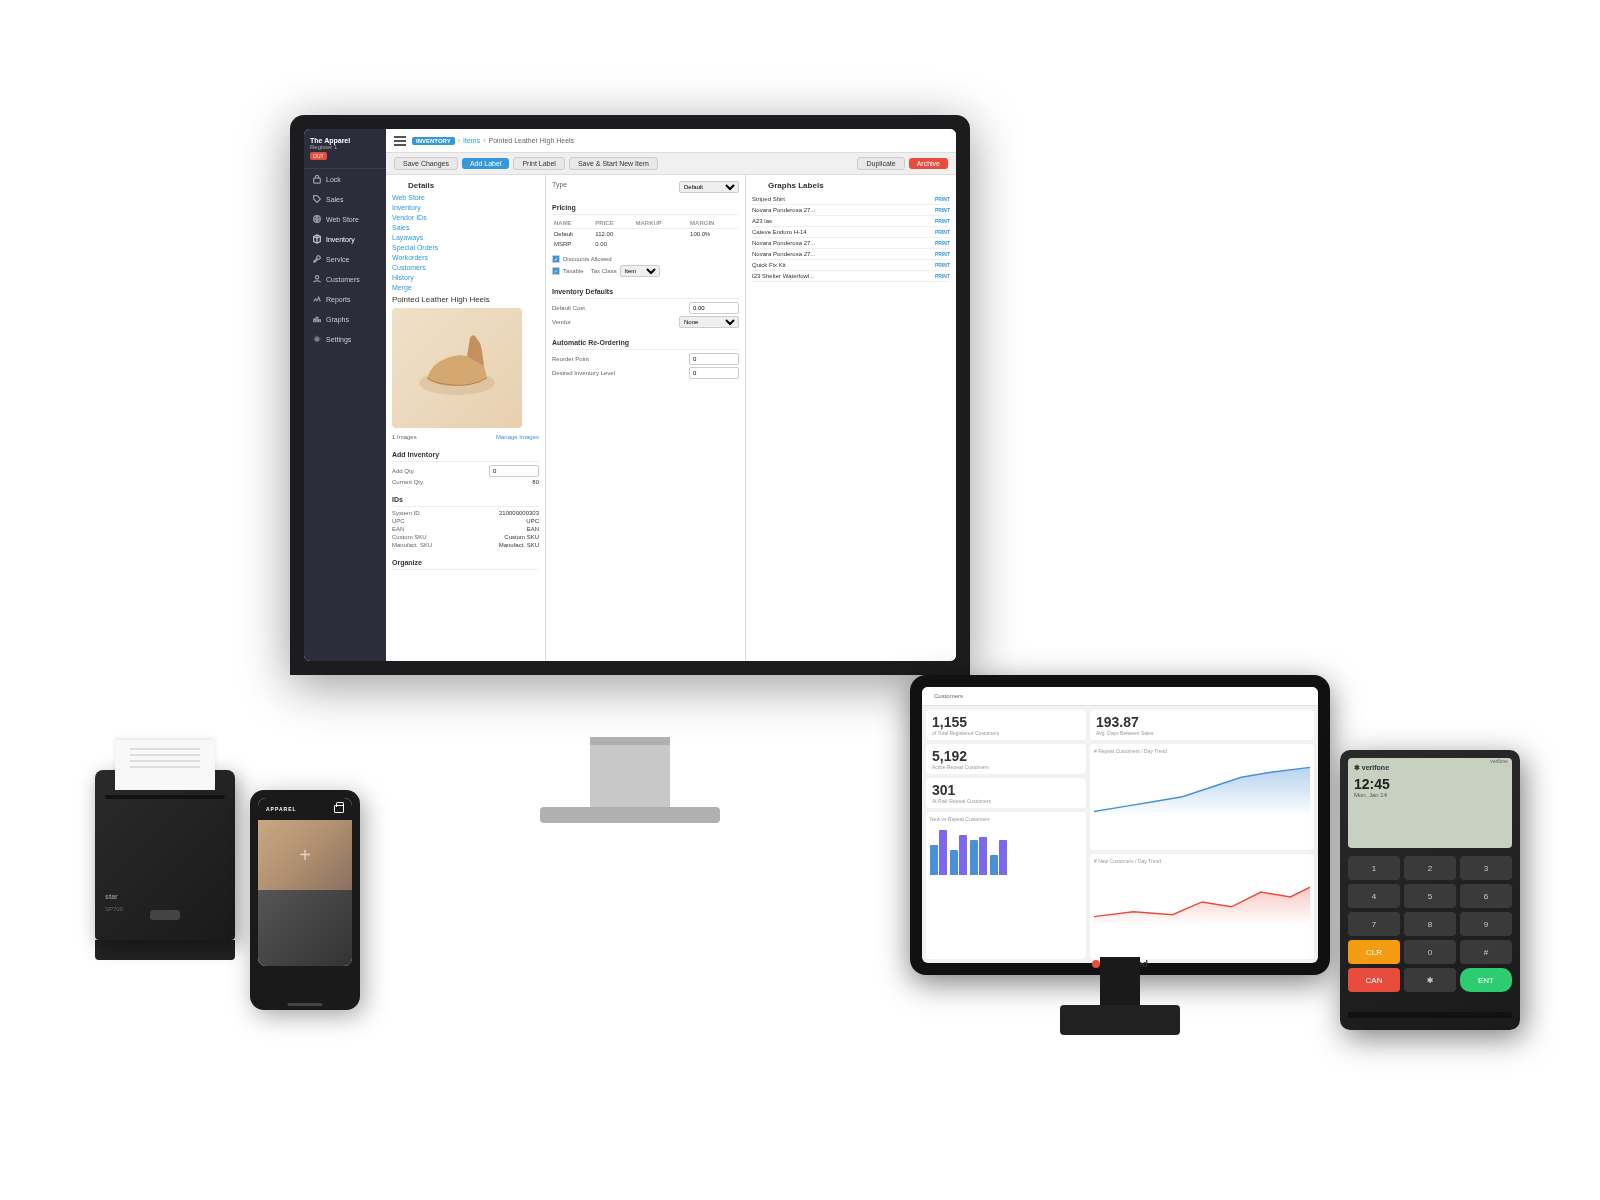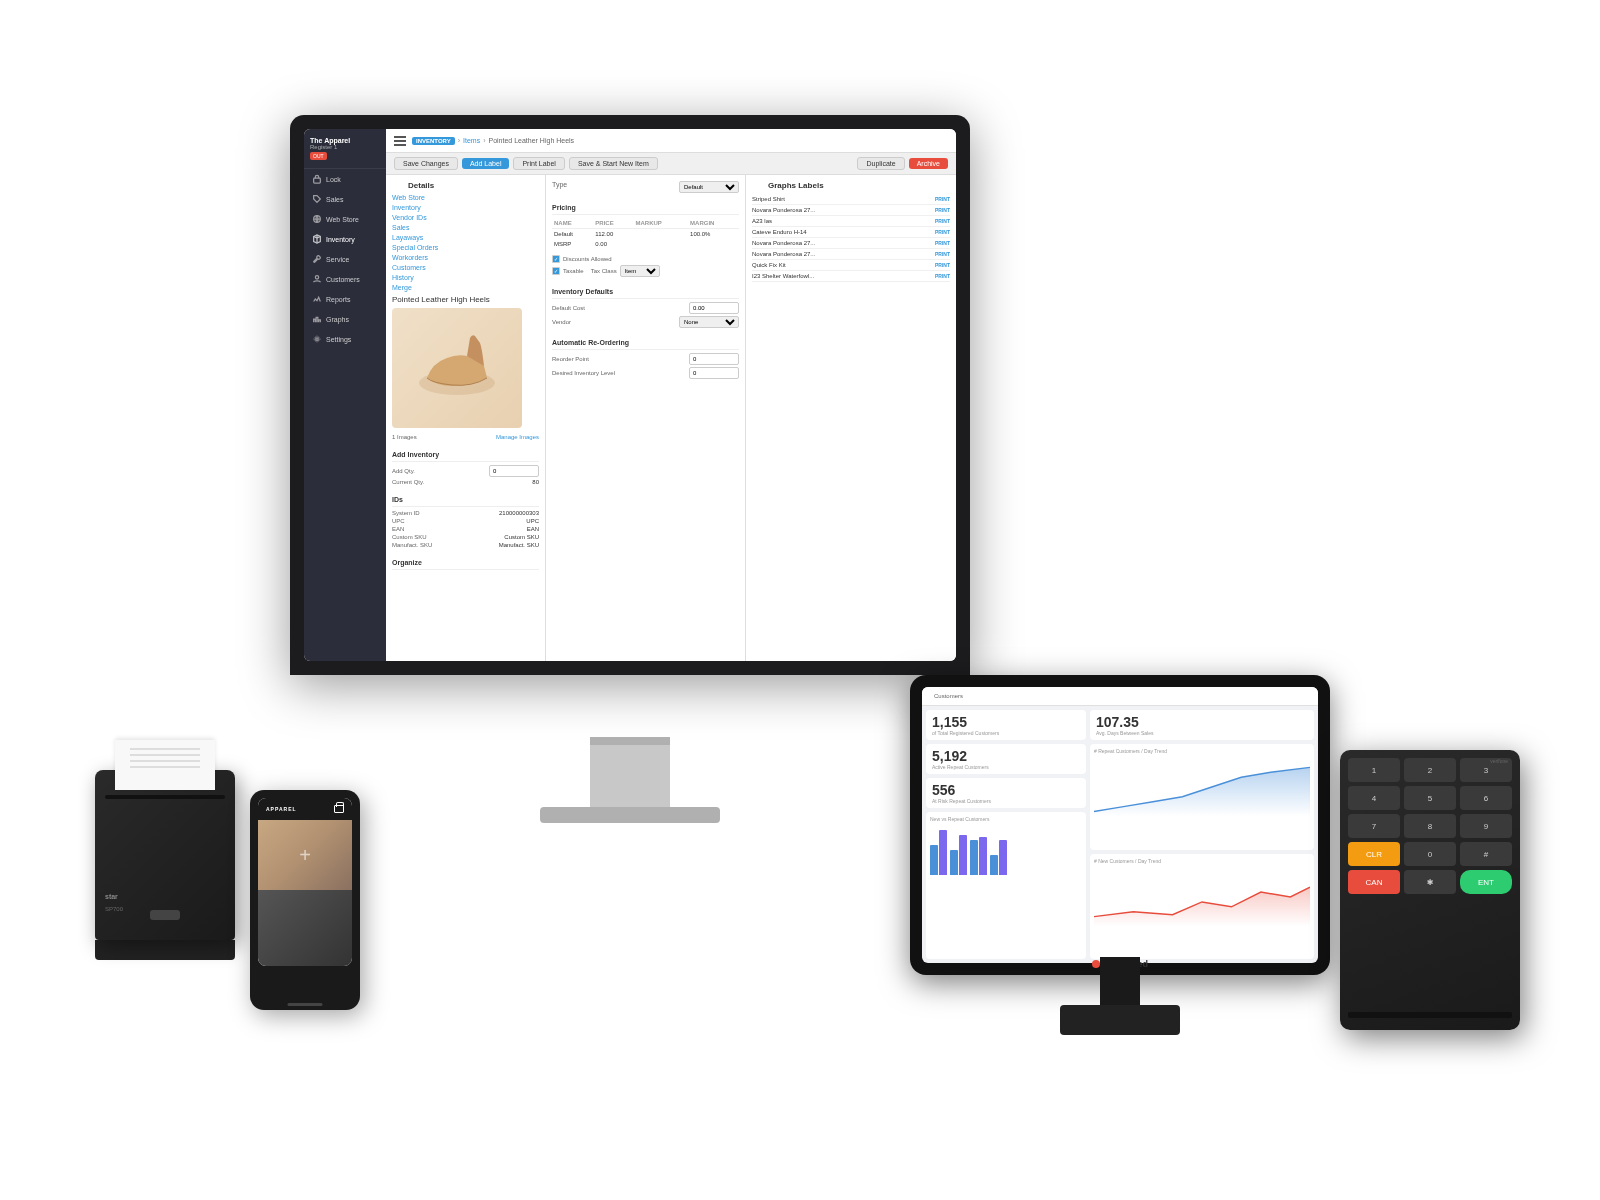--- a/index.html
+++ b/index.html
@@ -1111,21 +1111,21 @@
             <div class="analytics-col-left">
               <div class="analytics-kpi-card">
                 <div class="analytics-kpi-value">1,155</div>
                 <div class="analytics-kpi-label">of Total Registered Customers</div>
               </div>
               <div class="analytics-kpi-card">
                 <div class="analytics-kpi-value">5,192</div>
                 <div class="analytics-kpi-label">Active Repeat Customers</div>
               </div>
               <div class="analytics-kpi-card">
-                <div class="analytics-kpi-value">556</div>
+                <div class="analytics-kpi-value">301</div>
                 <div class="analytics-kpi-label">At Risk Repeat Customers</div>
               </div>
               <div class="analytics-chart-card">
                 <div class="analytics-chart-title">New vs Repeat Customers</div>
                 <div class="bar-chart">
                   <div class="bar-group">
                     <div class="bar" style="height:30px;background:#4a90d9;"></div>
                     <div class="bar" style="height:45px;background:#7b68ee;"></div>
                   </div>
                   <div class="bar-group">
@@ -1138,21 +1138,21 @@
                   </div>
                   <div class="bar-group">
                     <div class="bar" style="height:20px;background:#4a90d9;"></div>
                     <div class="bar" style="height:35px;background:#7b68ee;"></div>
                   </div>
                 </div>
               </div>
             </div>
             <div class="analytics-col-right">
               <div class="analytics-kpi-card">
-                <div class="analytics-kpi-value">107.35</div>
+                <div class="analytics-kpi-value">193.87</div>
                 <div class="analytics-kpi-label">Avg. Days Between Sales</div>
               </div>
               <div class="analytics-chart-card">
                 <div class="analytics-chart-title"># Repeat Customers / Day Trend</div>
                 <div class="line-chart-area">
                   <svg width="100%" height="60" viewBox="0 0 220 60">
                     <defs>
                       <linearGradient id="grad1" x1="0" y1="0" x2="0" y2="1">
                         <stop offset="0%" stop-color="#4a90d9" stop-opacity="0.4"></stop>
                         <stop offset="100%" stop-color="#4a90d9" stop-opacity="0"></stop>
@@ -1188,20 +1188,25 @@
         <span class="tablet-logo-text">lightspeed</span>
       </div>
     </div>
     <div class="tablet-stand-neck"></div>
     <div class="tablet-stand-base"></div>
   </div>
 
   <div class="card-terminal">
     <div class="terminal-body">
       <div class="terminal-brand">verifone</div>
+      <div class="terminal-screen">
+        <div class="terminal-screen-logo">✱ verifone</div>
+        <div class="terminal-screen-time">12:45</div>
+        <div class="terminal-screen-date">Mon, Jan 14</div>
+      </div>
       <div class="terminal-keypad">
         <div class="terminal-key">1</div>
         <div class="terminal-key">2</div>
         <div class="terminal-key">3</div>
         <div class="terminal-key">4</div>
         <div class="terminal-key">5</div>
         <div class="terminal-key">6</div>
         <div class="terminal-key">7</div>
         <div class="terminal-key">8</div>
         <div class="terminal-key">9</div>

